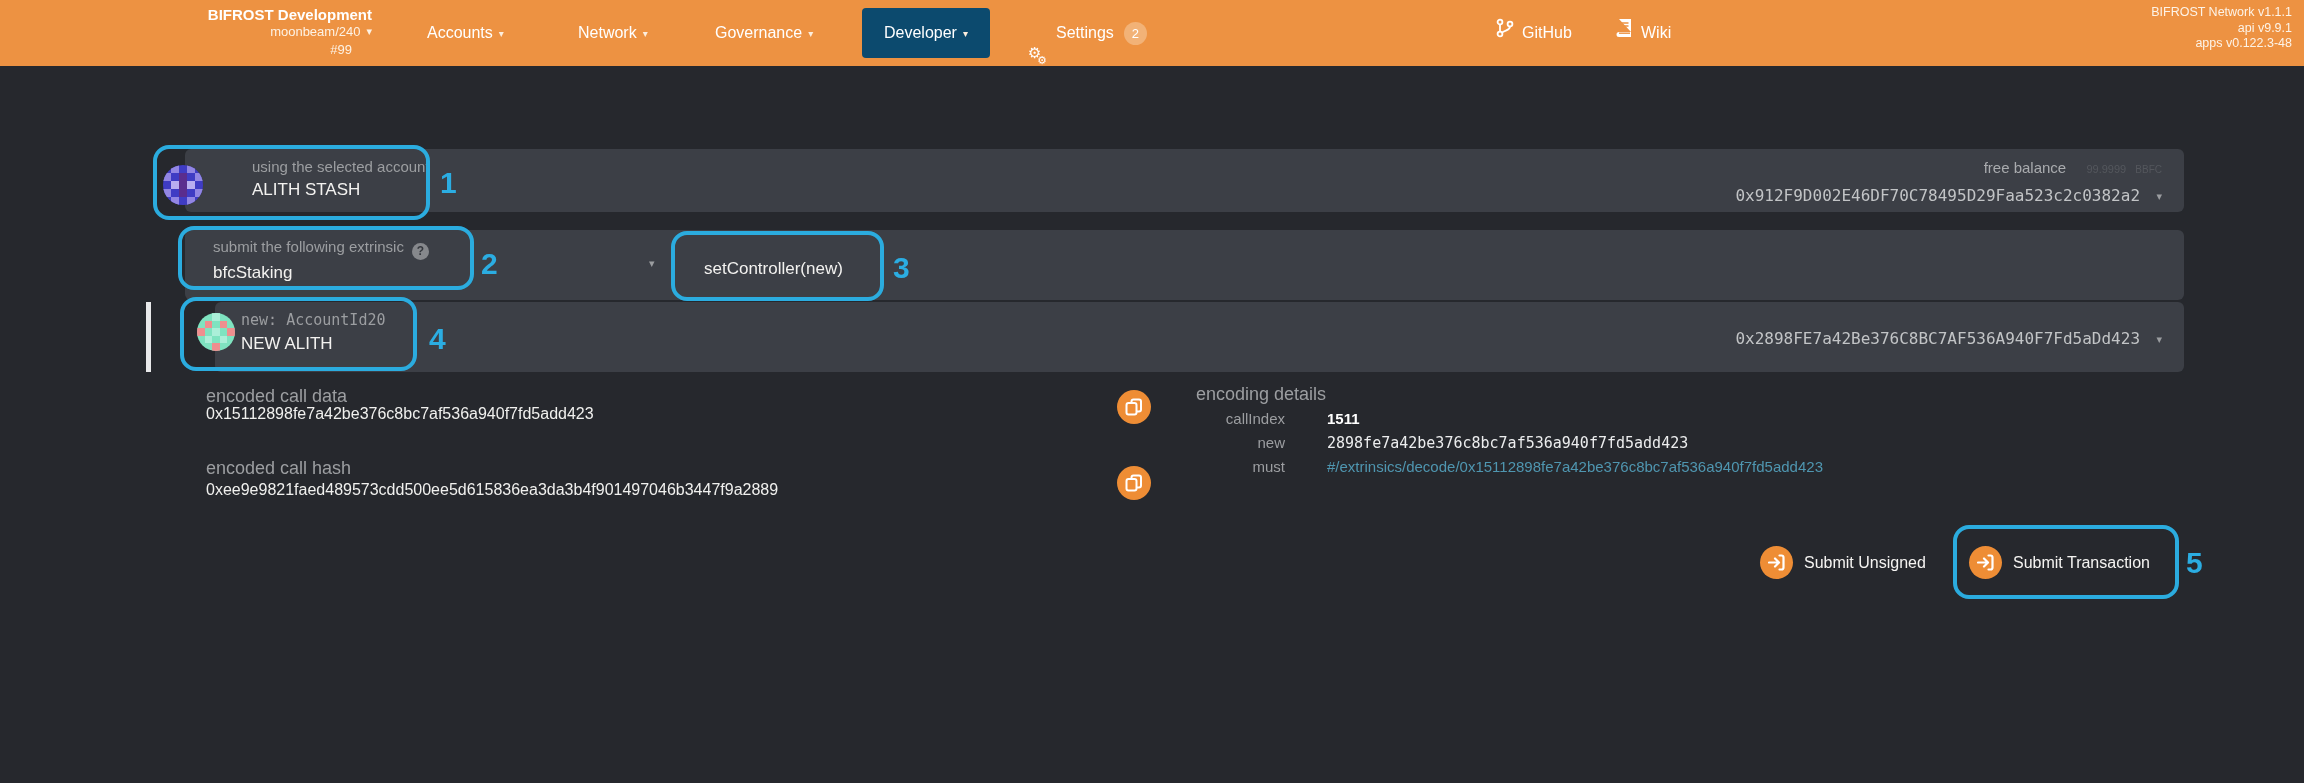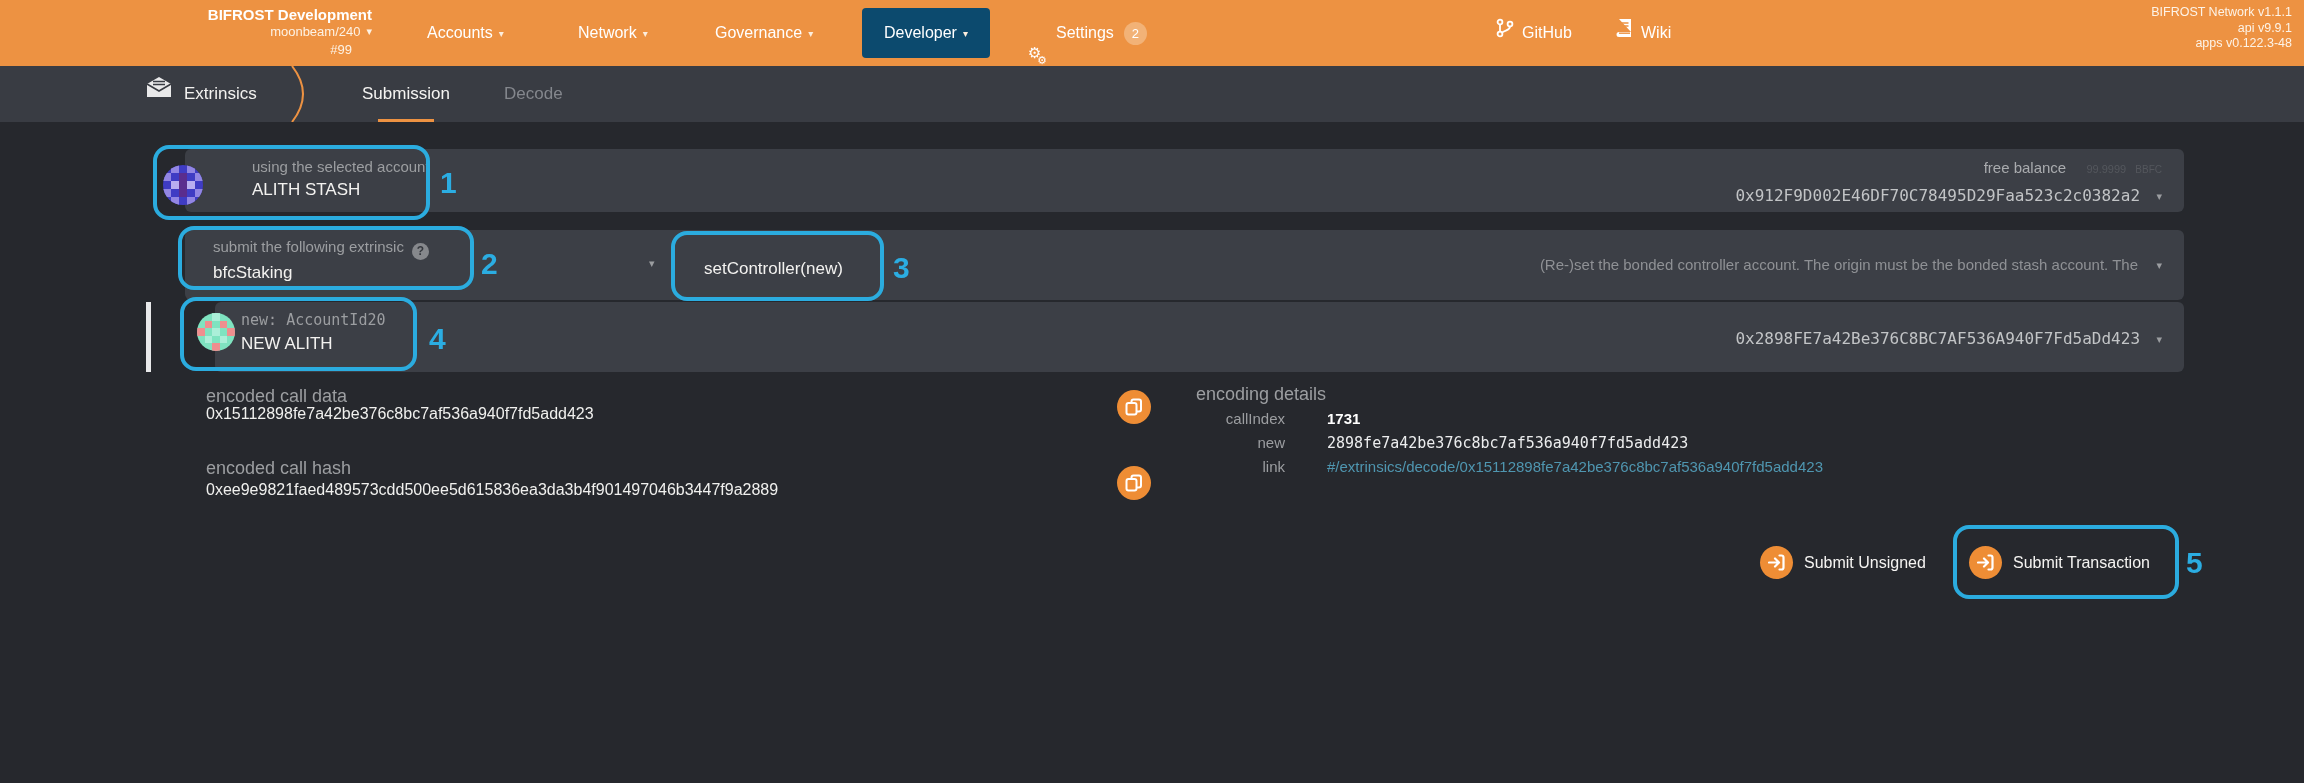--- a/index.html
+++ b/index.html
@@ -111,36 +111,20 @@
       </span><span>Wiki</span>
     </div>
 
     <div class="version">
       <div>BIFROST Network v1.1.1</div>
       <div>api v9.9.1</div>
       <div>apps v0.122.3-48</div>
     </div>
   </div>
 
-  <div id="tabbar">
-    <div id="app-label">
-      <span class="env">
-        <svg width="26" height="22" viewBox="0 0 26 22">
-            <path d="M1 8 L13 1 L25 8 V21 H1 Z" fill="#e9e9ea"></path>
-            <path d="M1 8 L13 15 L25 8" fill="none" stroke="#393c43" stroke-width="1.6"></path>
-            <path d="M7 5.5 h12 M7 8.5 h12" stroke="#393c43" stroke-width="1.5"></path>
-          </svg>
-      </span><span>Extrinsics</span>
-    </div>
-    <svg class="abs" style="left:288px; top:0;" width="34" height="56" viewBox="0 0 34 56">
-      <path d="M4 0 Q26 28 4 56" fill="none" stroke="#ed9242" stroke-width="2"></path>
-    </svg>
-    <div class="tab active" style="left:362px;">Submission</div>
-    <div class="tab inactive" style="left:504px;">Decode</div>
-  </div>
 
   <div class="inputrow" style="top:149px; height:63px;">
     <div class="rowlabel" style="left:67px; top:9px;">using the selected account</div>
     <div class="rowvalue" style="left:67px; top:31px;">ALITH STASH</div>
     <div class="abs" style="right:22px; top:10px; font-size:15px; white-space:nowrap;">
       <span style="color:#a9abae;">free balance</span>
       <span style="color:#54575d; font-size:11px; margin-left:16px;">99.9999</span>
       <span style="color:#54575d; font-size:10px; margin-left:5px;">BBFC</span>
     </div>
     <div class="abs" style="right:22px; top:37px; white-space:nowrap;">
@@ -165,24 +149,20 @@
     </svg>
   </div>
 
   <div class="inputrow" style="top:230px; height:70px;">
     <div class="rowlabel" style="left:28px; top:8px;">
       <span>submit the following extrinsic</span><span class="helpq"></span>
     </div>
     <div class="rowvalue" style="left:28px; top:33px;">bfcStaking</div>
     <div class="abs caret dimcaret" style="left:458px; top:26px;"></div>
     <div class="rowvalue" style="left:519px; top:29px;">setController(new)</div>
-    <div class="abs" style="right:22px; top:26px; white-space:nowrap;">
-      <span style="font-size:15px; color:#8f9195;">(Re-)set the bonded controller account. The origin must be the bonded stash account. The</span>
-      <span class="caret dimcaret" style="margin-left:8px;"></span>
-    </div>
   </div>
 
   <div class="vbar"></div>
   <div class="inputrow" style="top:302px; left:215px; width:1969px; height:70px;">
     <div class="rowlabel mono" style="left:26px; top:9px;">new: AccountId20</div>
     <div class="rowvalue" style="left:26px; top:32px;">NEW ALITH</div>
     <div class="abs" style="right:22px; top:27px; white-space:nowrap;">
       <span class="mono addr">0x2898FE7a42Be376C8BC7AF536A940F7Fd5aDd423</span>
       <span class="caret dimcaret" style="margin-left:6px;"></span>
     </div>
@@ -217,28 +197,28 @@
     <svg width="18" height="18" viewBox="0 0 18 18">
         <rect x="1.5" y="5" width="10" height="11.5" rx="2" fill="none" stroke="#fff" stroke-width="2"></rect>
         <path d="M6.5 5 V3.5 a2 2 0 0 1 2-2 h5.5 a2 2 0 0 1 2 2 v8 a2 2 0 0 1-2 2 H12" fill="none" stroke="#fff" stroke-width="2"></path>
       </svg>
   </div>
 
   <div class="enc-label" style="left:1196px; top:384px;">encoding details</div>
   <div class="abs" style="left:1205px; top:407px;">
     <div class="edrow">
       <span class="edkey">callIndex</span>
-      <span class="edval-bold">1731</span>
+      <span class="edval-bold">1511</span>
     </div>
     <div class="edrow">
       <span class="edkey">new</span>
       <span class="edval-mono">2898fe7a42be376c8bc7af536a940f7fd5add423</span>
     </div>
     <div class="edrow">
-      <span class="edkey">link</span>
+      <span class="edkey">must</span>
       <a class="edval-link">#/extrinsics/decode/0x15112898fe7a42be376c8bc7af536a940f7fd5add423</a>
     </div>
   </div>
 
   <div class="actionbtn" style="left:1760px; top:546px;">
     <span class="circ">
       <svg width="17" height="17" viewBox="0 0 17 17">
           <path d="M1 8.5 h9 M7 4.5 l4 4 l-4 4" stroke="#fff" stroke-width="2.2" fill="none" stroke-linecap="round" stroke-linejoin="round"></path>
           <path d="M11.5 1.5 h2 a2 2 0 0 1 2 2 v10 a2 2 0 0 1 -2 2 h-2" stroke="#fff" stroke-width="2.2" fill="none" stroke-linecap="round"></path>
         </svg>

